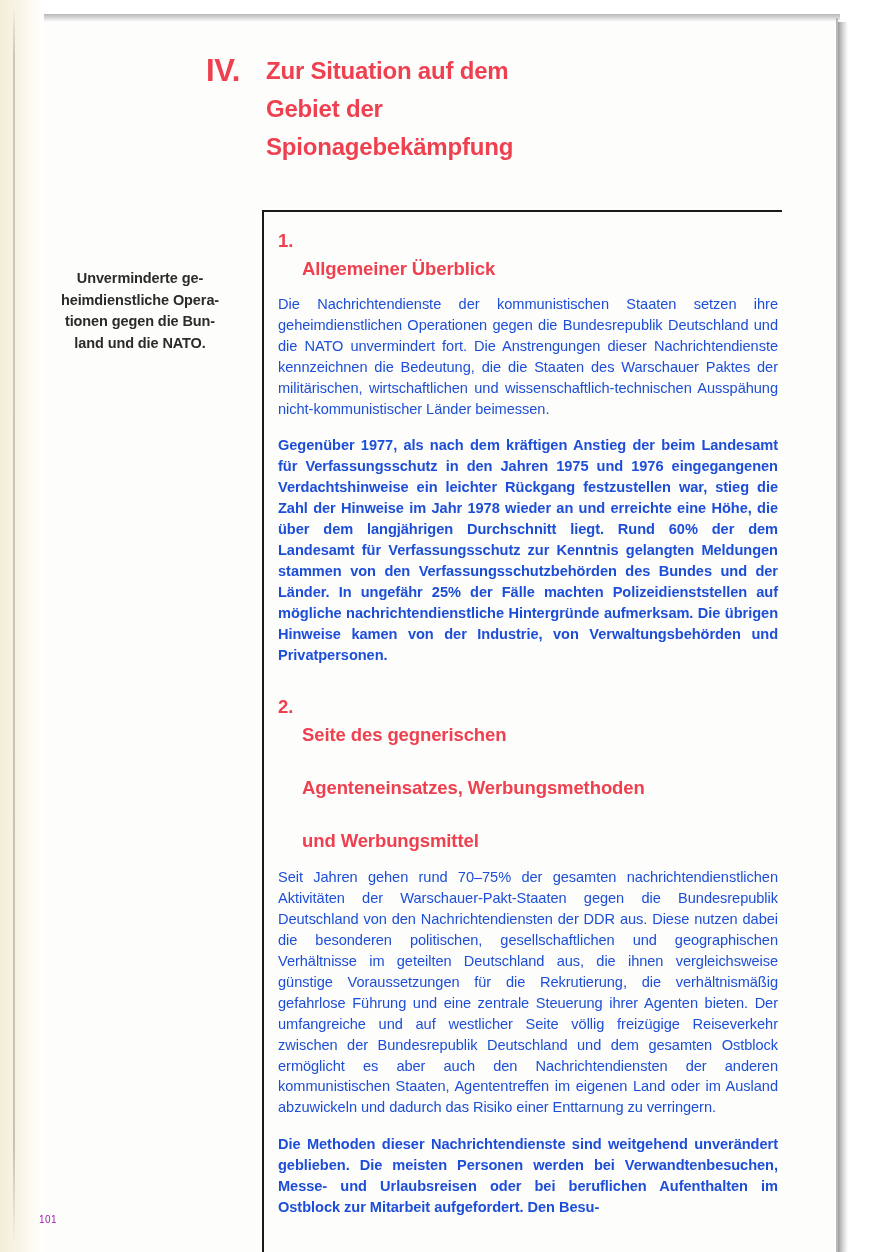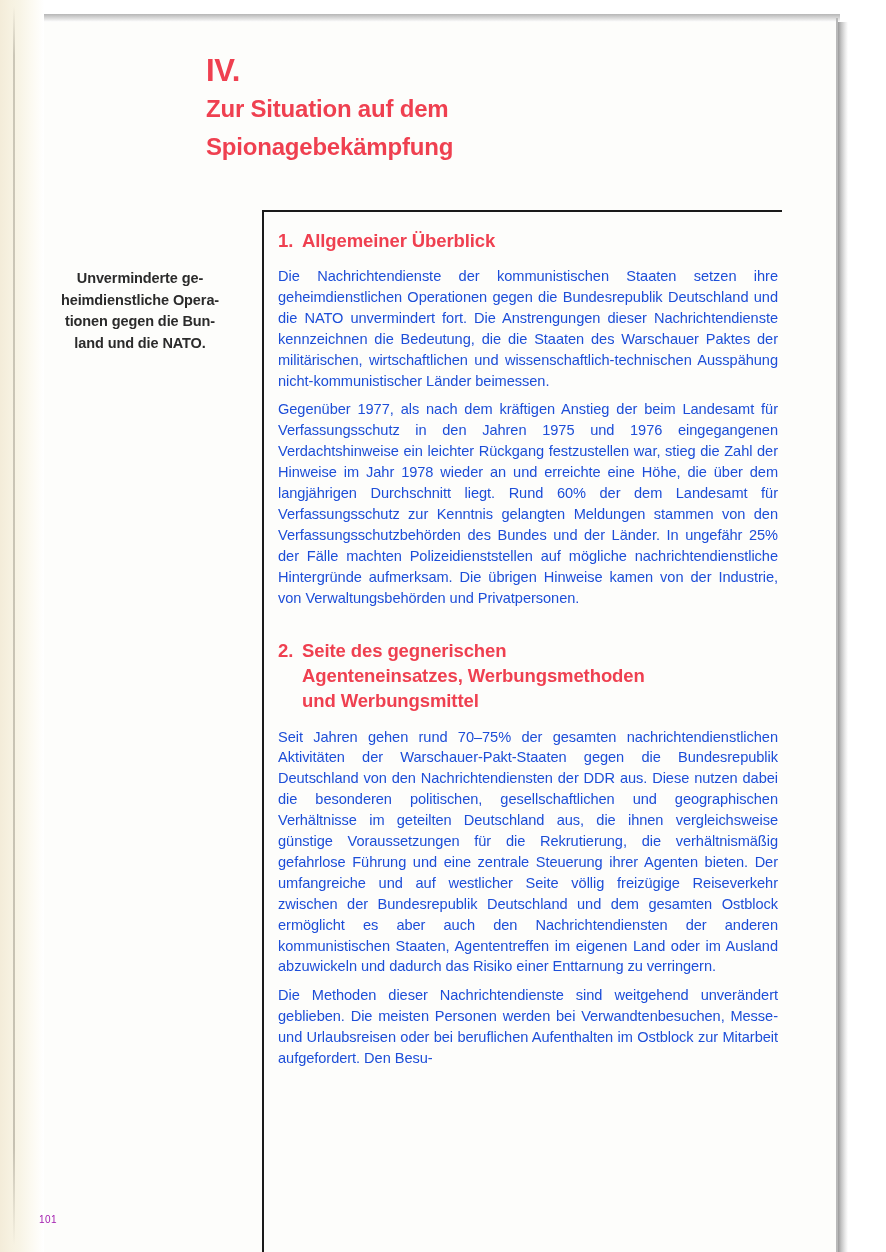--- a/index.html
+++ b/index.html
@@ -68,21 +68,20 @@
   
   .title-block {
     position: absolute;
     left: 206px;
     top: 52px;
     width: 620px;
   }
   .title-row {
     display: flex;
     align-items: flex-start;
-    flex-direction: column;
   }
   .title-numeral {
     font-size: 31px;
     font-weight: bold;
     color: #ef4050;
     line-height: 38px;
     letter-spacing: -0.3px;
     width: 60px;
     flex: none;
   }
@@ -139,35 +138,35 @@
     color: #ef4050;
     line-height: 25px;
     letter-spacing: -0.1px;
     display: flex;
     align-items: flex-start;
   }
   h2.sec-head .num {
     width: 24px;
     flex: none;
   }
-  h2.sec-head .txt div { white-space: nowrap; }
+  h2.sec-head .txt div { white-space: nowrap; margin-top: 28px; }
 
   .sec1-head { margin-bottom: 13px !important; }
 
   p.body {
     margin: 0;
     font-size: 14.6px;
     color: #1d4ed8;
     line-height: 20.9px;
     text-align: justify;
     text-justify: inter-word;
     letter-spacing: -0.05px;
     hyphens: manual;
   }
-  p.body + p.body { margin-top: 8px; }
+  p.body + p.body { margin-top: 16px; font-weight: bold; }
 
   .gap-sections { height: 29px; }
   .gap-head-body { height: 14px; }
 
   
   .page-number {
     position: absolute;
     left: 39px;
     top: 1214px;
     font-size: 10px;
@@ -185,20 +184,21 @@
   <div class="right-edge-shadow"></div>
   <div class="right-edge-line"></div>
   <div class="gutter-shadow"></div>
   <div class="gutter-line"></div>
 
   <div class="title-block">
     <div class="title-row">
       <div class="title-numeral">IV.</div>
       <div class="title-text">
         <div>Zur Situation auf dem</div>
+        <div>Gebiet der</div>
         <div>Spionagebekämpfung</div>
       </div>
     </div>
   </div>
 
   <div class="margin-note">
     <div>Unverminderte ge-</div>
     <div>heimdienstliche Opera-</div>
     <div>tionen gegen die Bun-</div>
     <div>land und die NATO.</div>

